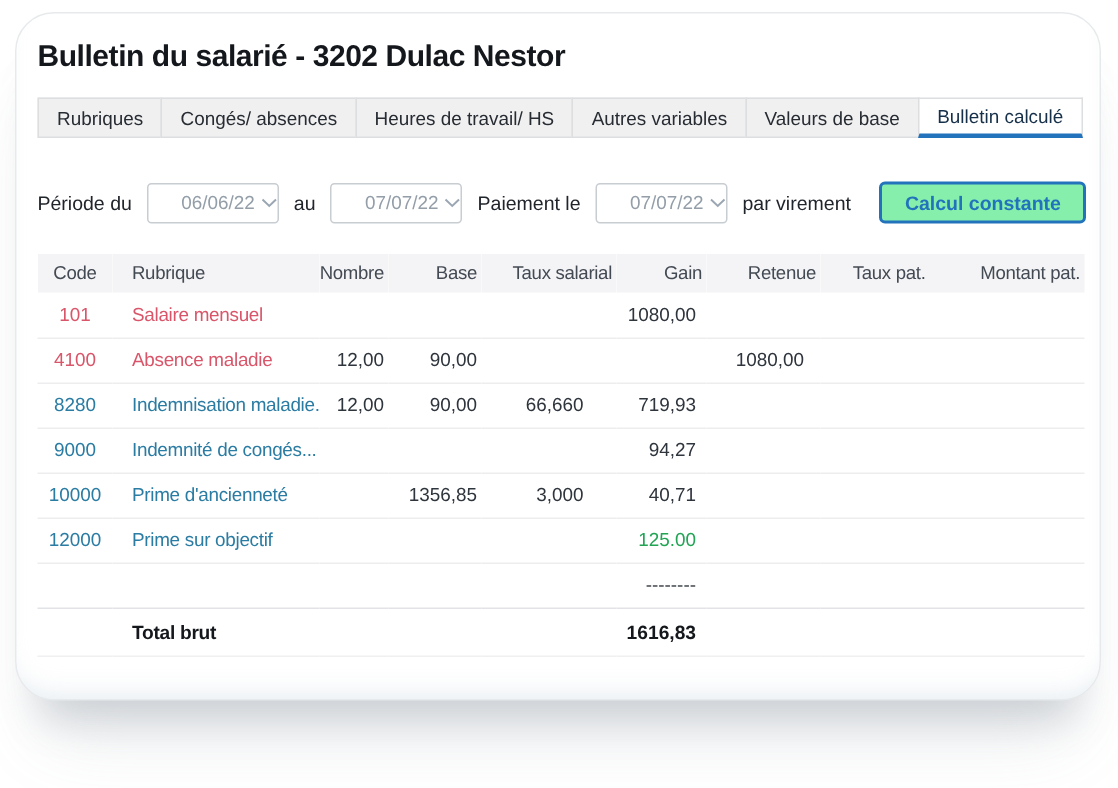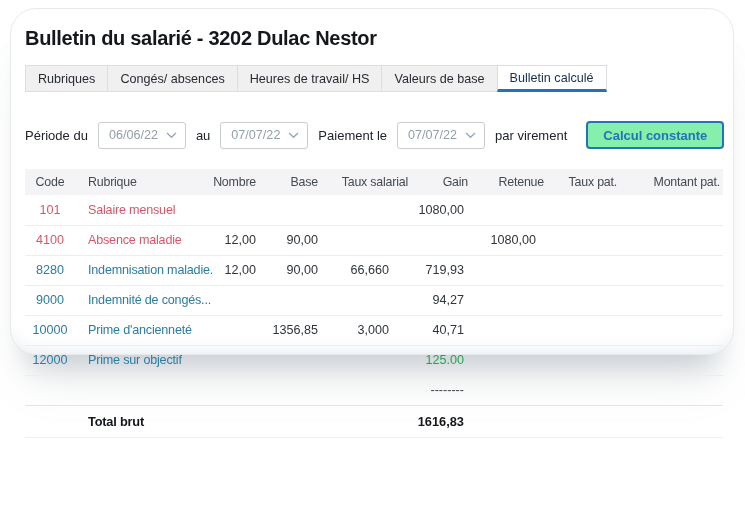--- a/index.html
+++ b/index.html
@@ -5,21 +5,21 @@
   :root{
     --red:#d9566a; --blue:#2b7ca3; --green:#23a455; --accent:#2273bb;
   }
   *{box-sizing:border-box;}
   html,body{margin:0;padding:0;}
   body{
     width:745px;height:525px;background:#ffffff;position:relative;overflow:hidden;
     font-family:"Liberation Sans", sans-serif;color:#2f353d;
   }
   .card{
-    position:absolute;left:10px;top:8px;width:724px;height:347px;
+    position:absolute;left:10px;top:8px;width:724px;height:459px;
     background:#ffffff;border:1px solid #e7eaec;border-radius:26px;
     box-shadow:0 28px 26px -16px rgba(125,135,145,.30),
                0 42px 48px -20px rgba(140,150,160,.18),
                inset 0 -13px 16px -10px rgba(175,195,210,.30);
     padding:0 14px;
   }
   .page-title{
     margin:15px 0 0 0;font-size:20px;line-height:28px;font-weight:700;
     color:#14171c;letter-spacing:-0.3px;
   }
@@ -33,21 +33,21 @@
   .tab:first-child{margin-left:0;}
   .tab.active{
     background:#ffffff;color:#16304a;border-color:#dcdedf;
     border-bottom:3px solid var(--accent);padding-bottom:0;
   }
   
   .period-row{display:flex;align-items:center;margin-top:29px;height:28px;}
   .p-label{font-size:13px;color:#20242b;white-space:nowrap;}
   .select{
     display:inline-flex;align-items:center;justify-content:space-between;
-    width:88px;height:27px;margin:0 10px;padding:0 8px 0 10px;
+    width:88px;height:27px;margin:0 10px;padding:0 8px 0 22px;
     border:1px solid #c8cdd2;border-radius:3px;background:#fff;
     font-size:12.6px;color:#939ea9;cursor:pointer;flex:none;
   }
   .select .chev{display:inline-flex;margin-left:4px;}
   .calc-btn{
     margin-left:19px;height:28px;padding:0 15px;background:#86efac;
     border:2px solid var(--accent);border-radius:4px;color:var(--accent);
     font-family:"Liberation Sans",sans-serif;font-size:13px;font-weight:700;cursor:pointer;white-space:nowrap;
   }
   
@@ -84,20 +84,21 @@
 <body>
 
 <div class="card">
 
   <h1 class="page-title">Bulletin du salarié - 3202 Dulac Nestor</h1>
 
   <div class="tabs">
     <span class="tab">Rubriques</span>
     <span class="tab">Congés/ absences</span>
     <span class="tab">Heures de travail/ HS</span>
+    <span class="tab">Autres variables</span>
     <span class="tab">Valeurs de base</span>
     <span class="tab active">Bulletin calculé</span>
   </div>
 
   <div class="period-row">
     <span class="p-label">Période du</span>
     <span class="select">
       <span>06/06/22</span>
       <span class="chev">
         <svg width="11" height="7" viewBox="0 0 11 7">

